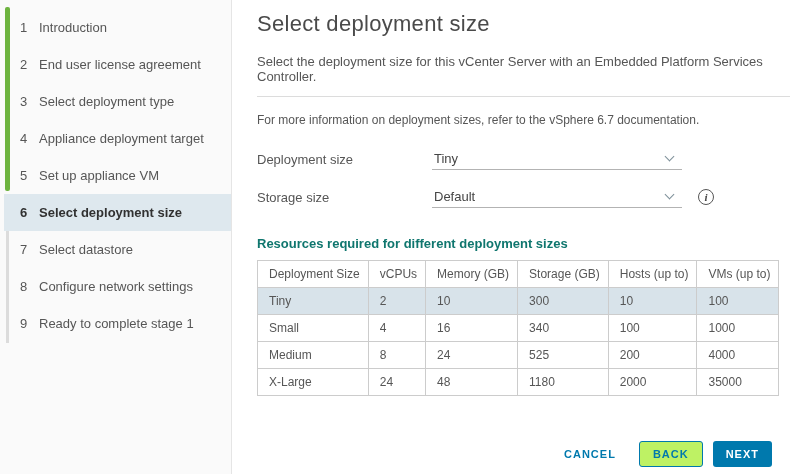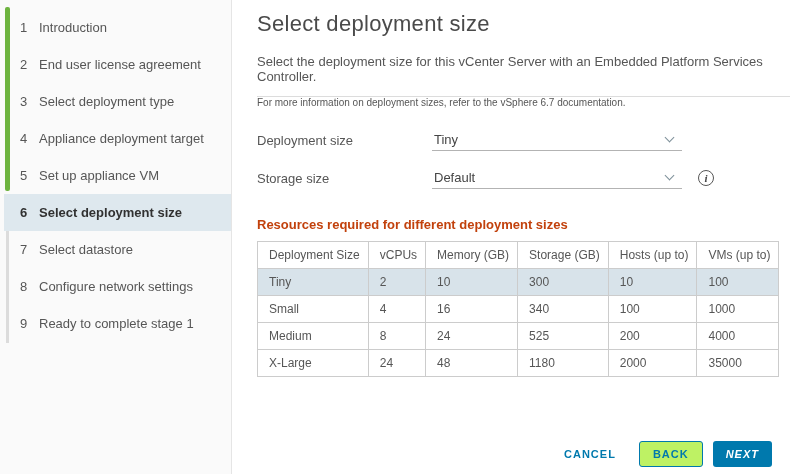--- a/index.html
+++ b/index.html
@@ -44,21 +44,21 @@
 
   
   .main { position:relative; flex:1; padding:0 10px 0 25px; }
   .page-title {
     margin-top:11px;
     font-size:22px; font-weight:300;
     color:#4a4a4a; letter-spacing:0.3px;
   }
   .subtitle { margin-top:17px; font-size:13px; color:#565656; }
   .divider { margin-top:12px; border:none; border-top:1px solid #dcdcdc; }
-  .info-text { font-size:10px; color:#565656; }
+  .info-text { margin-top:16px; font-size:12px; color:#565656; }
 
   .form { margin-top:21px; }
   .form-row { display:flex; align-items:center; margin-bottom:16px; height:22px; }
   .form-label { width:175px; font-size:13px; color:#565656; }
   .select {
     width:250px; height:22px;
     display:flex; justify-content:space-between; align-items:center;
     border-bottom:1px solid #b3b3b3;
     padding:0 9px 0 2px;
     font-size:13px; color:#454545;
@@ -74,21 +74,21 @@
   .info-icon {
     margin-left:16px;
     width:16px; height:16px; min-width:16px;
     border:1px solid #565656; border-radius:50%;
     display:flex; align-items:center; justify-content:center;
     font-family:"Liberation Serif", serif;
     font-size:11px; font-style:italic; font-weight:bold;
     color:#454545; cursor:pointer;
   }
 
-  .table-title { margin-top:28px; font-size:13px; font-weight:bold; color:#c2410c; }
+  .table-title { margin-top:28px; font-size:13px; font-weight:bold; color:#0f766e; }
   table.resources {
     margin-top:9px;
     border-collapse:collapse;
     font-size:12px; color:#565656;
   }
   .resources th, .resources td {
     border:1px solid #cccccc;
     height:27px;
     padding:0 8px 0 11px;
     text-align:left; font-weight:normal;
@@ -106,21 +106,21 @@
   }
   .btn {
     font-family:"Liberation Sans", sans-serif;
     font-size:11px; font-weight:bold; letter-spacing:1px;
     height:26px; padding:0 13px;
     border-radius:3px; border:none;
     background:transparent; color:#0079AD;
     cursor:pointer;
   }
   .btn-outline { border:1px solid #0079AD; background:#bef264; }
-  .btn-primary { background:#0079AD; color:#ffffff;font-style:italic; }
+  .btn-primary { background:#0079AD; color:#ffffff; }
 </style>
 </head>
 <body>
 
 <div class="app">
 
   <aside class="sidebar">
     <div class="track-done"></div>
     <div class="track-todo"></div>
     <ul class="steps">

